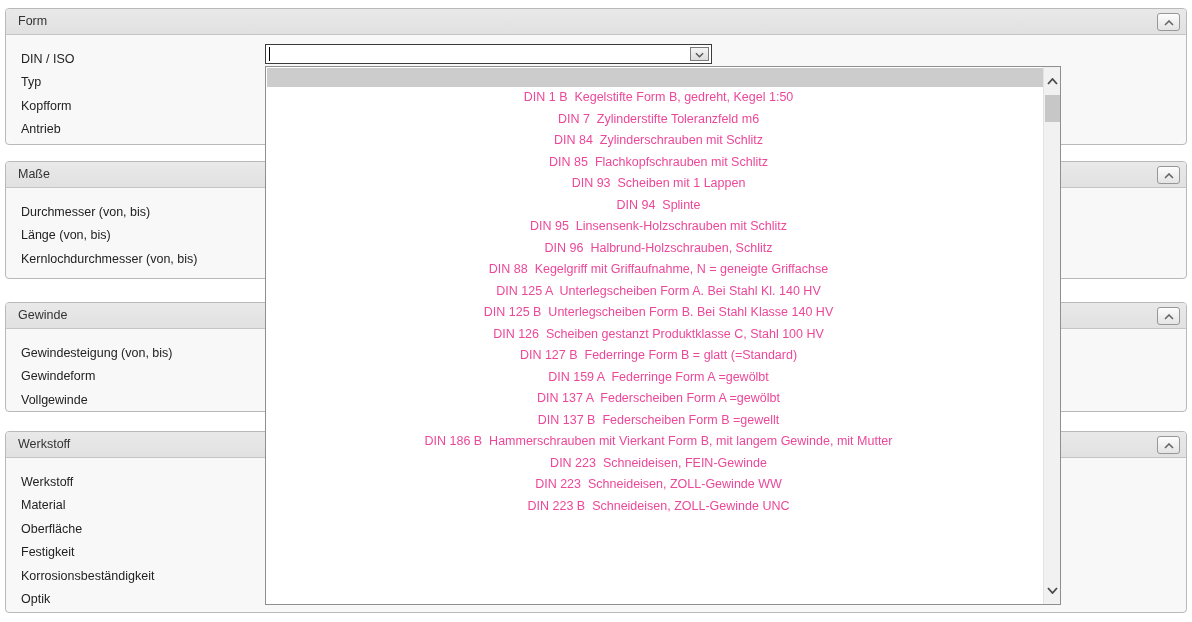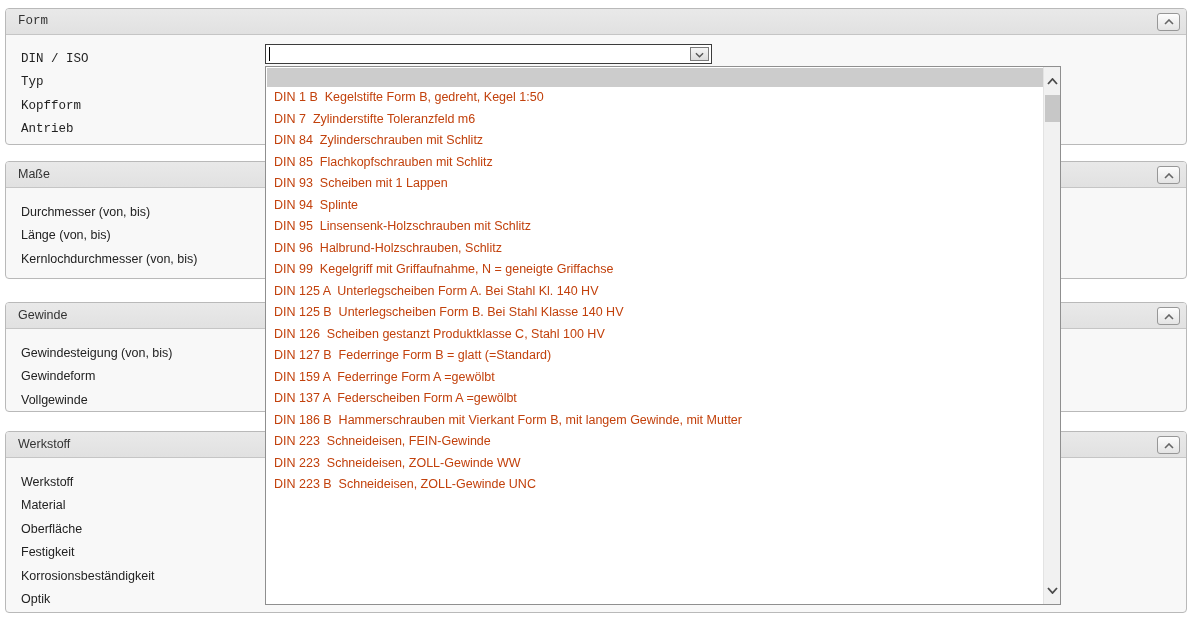--- a/index.html
+++ b/index.html
@@ -13,41 +13,41 @@
                   background:linear-gradient(#e9e9e9,#e1e1e1);
                   border-bottom:1px solid #c5c5c5;
                   border-radius:3px 3px 0 0; padding:0 12px; color:#333; }
   .collapse-btn { position:absolute; right:6px; top:4px; width:23px; height:18px;
                   border:1px solid #979797; border-radius:3px;
                   background:linear-gradient(#fdfdfd,#e4e4e4);
                   display:flex; align-items:center; justify-content:center; cursor:pointer; }
   .panel-body { padding:12px 12px 0 15px; }
   .field-row { height:23.5px; display:flex; align-items:center; white-space:pre; }
 
-  #panel-form      { top:8px;   height:137px;font-family:Liberation Mono, monospace; }
+  #panel-form      { top:8px;   height:137px; }
   #panel-masse     { top:161px; height:118px; }
   #panel-gewinde   { top:302px; height:110px; }
   #panel-werkstoff { top:431px; height:182px; }
 
   
   .combobox { position:absolute; left:265px; top:44px; width:447px; height:20px;
               background:#fff; border:1px solid #3c3c3c; z-index:10; }
   .caret { position:absolute; left:3px; top:2px; width:1px; height:14px; background:#000; }
   .combo-arrow-btn { position:absolute; right:2px; top:2px; width:19px; height:14px;
                      border:1px solid #7b7b7b; background:linear-gradient(#f5f5f5,#dcdcdc);
                      display:flex; align-items:center; justify-content:center; cursor:pointer; }
 
   
   .dropdown { position:absolute; left:265px; top:66px; width:796px; height:539px;
               background:#fff; border:1px solid #8f8f8f; z-index:9; }
   .dd-inner { position:absolute; left:0; top:0; right:17px; bottom:0; overflow:hidden; }
   .dd-selected-empty { height:19px; margin:1px 0 0 1px; background:#cccccc; cursor:pointer; }
   .dd-list { list-style:none; }
-  .dd-list li { height:21.5px; line-height:21.5px; padding-left:8px; color:#c2410c;
-                white-space:pre; overflow:hidden; cursor:pointer; }
+  .dd-list li { height:21.5px; line-height:21.5px; padding-left:8px; color:#ec4899;
+                white-space:pre; overflow:hidden; cursor:pointer;text-align:center; }
 
   
   .scrollbar { position:absolute; right:0; top:0; bottom:0; width:17px;
                background:#f1f1f1; border-left:1px solid #e3e3e3; }
   .sb-btn { position:absolute; left:0; width:17px; height:24px;
             display:flex; align-items:center; justify-content:center; cursor:pointer; }
   .sb-up   { top:2px; }
   .sb-down { bottom:2px; }
   .sb-thumb { position:absolute; left:1px; top:28px; width:15px; height:27px;
               background:#c7c7c7; cursor:pointer; }
@@ -153,27 +153,28 @@
     <ul class="dd-list">
 
     <li>DIN 1 B  Kegelstifte Form B, gedreht, Kegel 1:50</li>
         <li>DIN 7  Zylinderstifte Toleranzfeld m6</li>
         <li>DIN 84  Zylinderschrauben mit Schlitz</li>
         <li>DIN 85  Flachkopfschrauben mit Schlitz</li>
         <li>DIN 93  Scheiben mit 1 Lappen</li>
         <li>DIN 94  Splinte</li>
         <li>DIN 95  Linsensenk-Holzschrauben mit Schlitz</li>
         <li>DIN 96  Halbrund-Holzschrauben, Schlitz</li>
-        <li>DIN 99  Kegelgriff mit Griffaufnahme, N = geneigte Griffachse</li>
+        <li>DIN 88  Kegelgriff mit Griffaufnahme, N = geneigte Griffachse</li>
         <li>DIN 125 A  Unterlegscheiben Form A. Bei Stahl Kl. 140 HV</li>
         <li>DIN 125 B  Unterlegscheiben Form B. Bei Stahl Klasse 140 HV</li>
         <li>DIN 126  Scheiben gestanzt Produktklasse C, Stahl 100 HV</li>
         <li>DIN 127 B  Federringe Form B = glatt (=Standard)</li>
         <li>DIN 159 A  Federringe Form A =gewölbt</li>
         <li>DIN 137 A  Federscheiben Form A =gewölbt</li>
+        <li>DIN 137 B  Federscheiben Form B =gewellt</li>
         <li>DIN 186 B  Hammerschrauben mit Vierkant Form B, mit langem Gewinde, mit Mutter</li>
         <li>DIN 223  Schneideisen, FEIN-Gewinde</li>
         <li>DIN 223  Schneideisen, ZOLL-Gewinde WW</li>
         <li>DIN 223 B  Schneideisen, ZOLL-Gewinde UNC</li>
       </ul>
   </div>
   <div class="scrollbar">
     <div class="sb-btn sb-up">
       <span>
         <svg width="11" height="7" viewBox="0 0 11 7">

